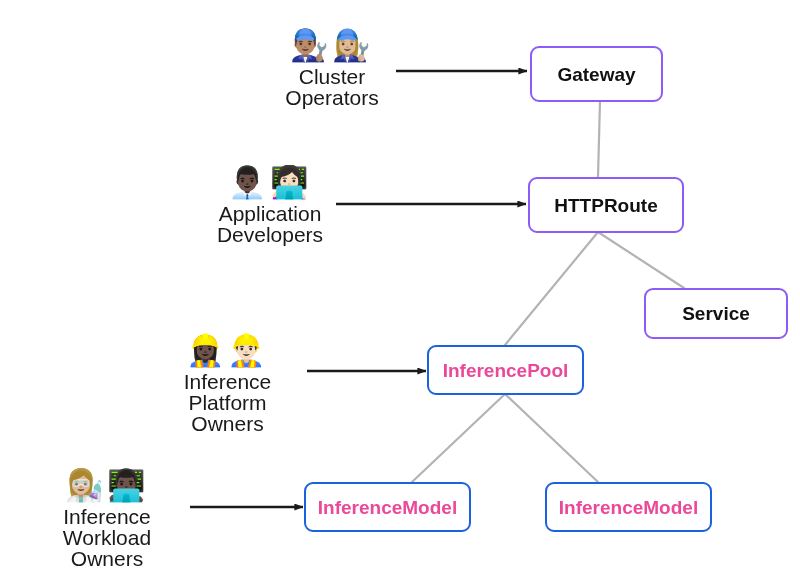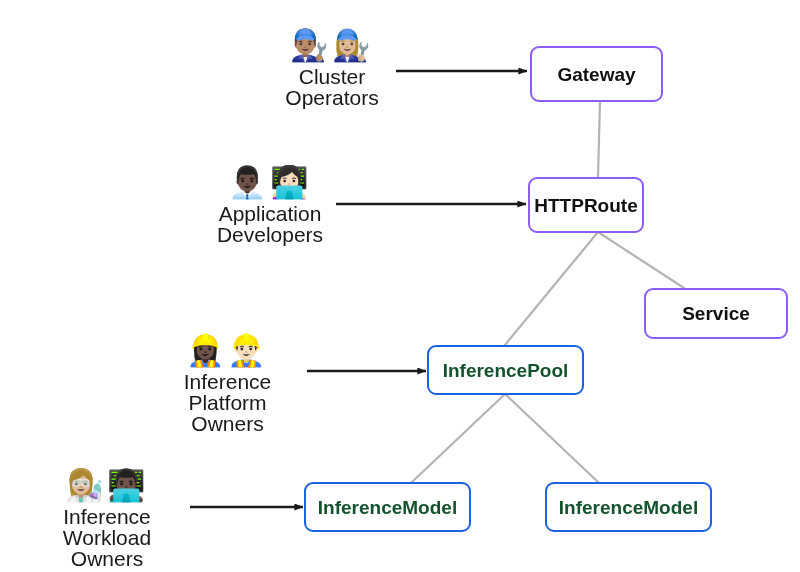--- a/index.html
+++ b/index.html
@@ -37,21 +37,21 @@
     line-height: 1;
   }
   .node.dark {
     border: 2px solid #8b5cf6;
     color: #111111;
     font-weight: bold;
     font-size: 19px;
   }
   .node.blue {
     border: 2.5px solid #1a62e0;
-    color: #14532d;
+    color: #ec4899;
     font-weight: bold;
     font-size: 19px;
   }
   .actor {
     position: absolute;
     box-sizing: border-box;
     text-align: center;
     color: #1a1a1a;
   }
   .actor .glyphs {
@@ -115,21 +115,21 @@
   </div>
 
   <div class="actor" style="left:33px; top:468px; width:148px;">
     <div class="glyphs">👩🏼‍🔬👨🏿‍💻</div>
     <div class="label">Inference
 Workload Owners</div>
   </div>
 
   <div class="node dark" style="left:530px; top:46px; width:133px; height:56px;">Gateway</div>
 
-  <div class="node dark" style="left:528px; top:177px; width:116px; height:56px;">HTTPRoute</div>
+  <div class="node dark" style="left:528px; top:177px; width:156px; height:56px;">HTTPRoute</div>
 
   <div class="node dark" style="left:612px; top:288px; width:144px; height:51px;margin-left:32px;">Service</div>
 
   <div class="node blue" style="left:427px; top:345px; width:157px; height:50px;">InferencePool</div>
 
   <div class="node blue" style="left:304px; top:482px; width:167px; height:50px;">InferenceModel</div>
 
   <div class="node blue" style="left:545px; top:482px; width:167px; height:50px;">InferenceModel</div>
 
 </div>

